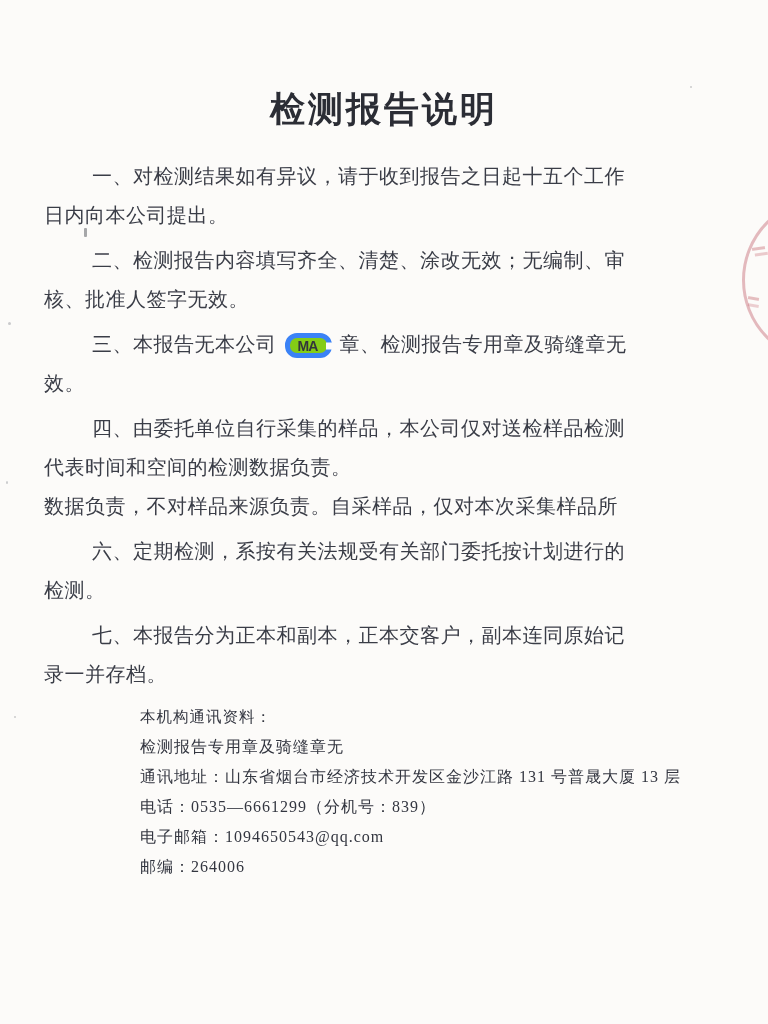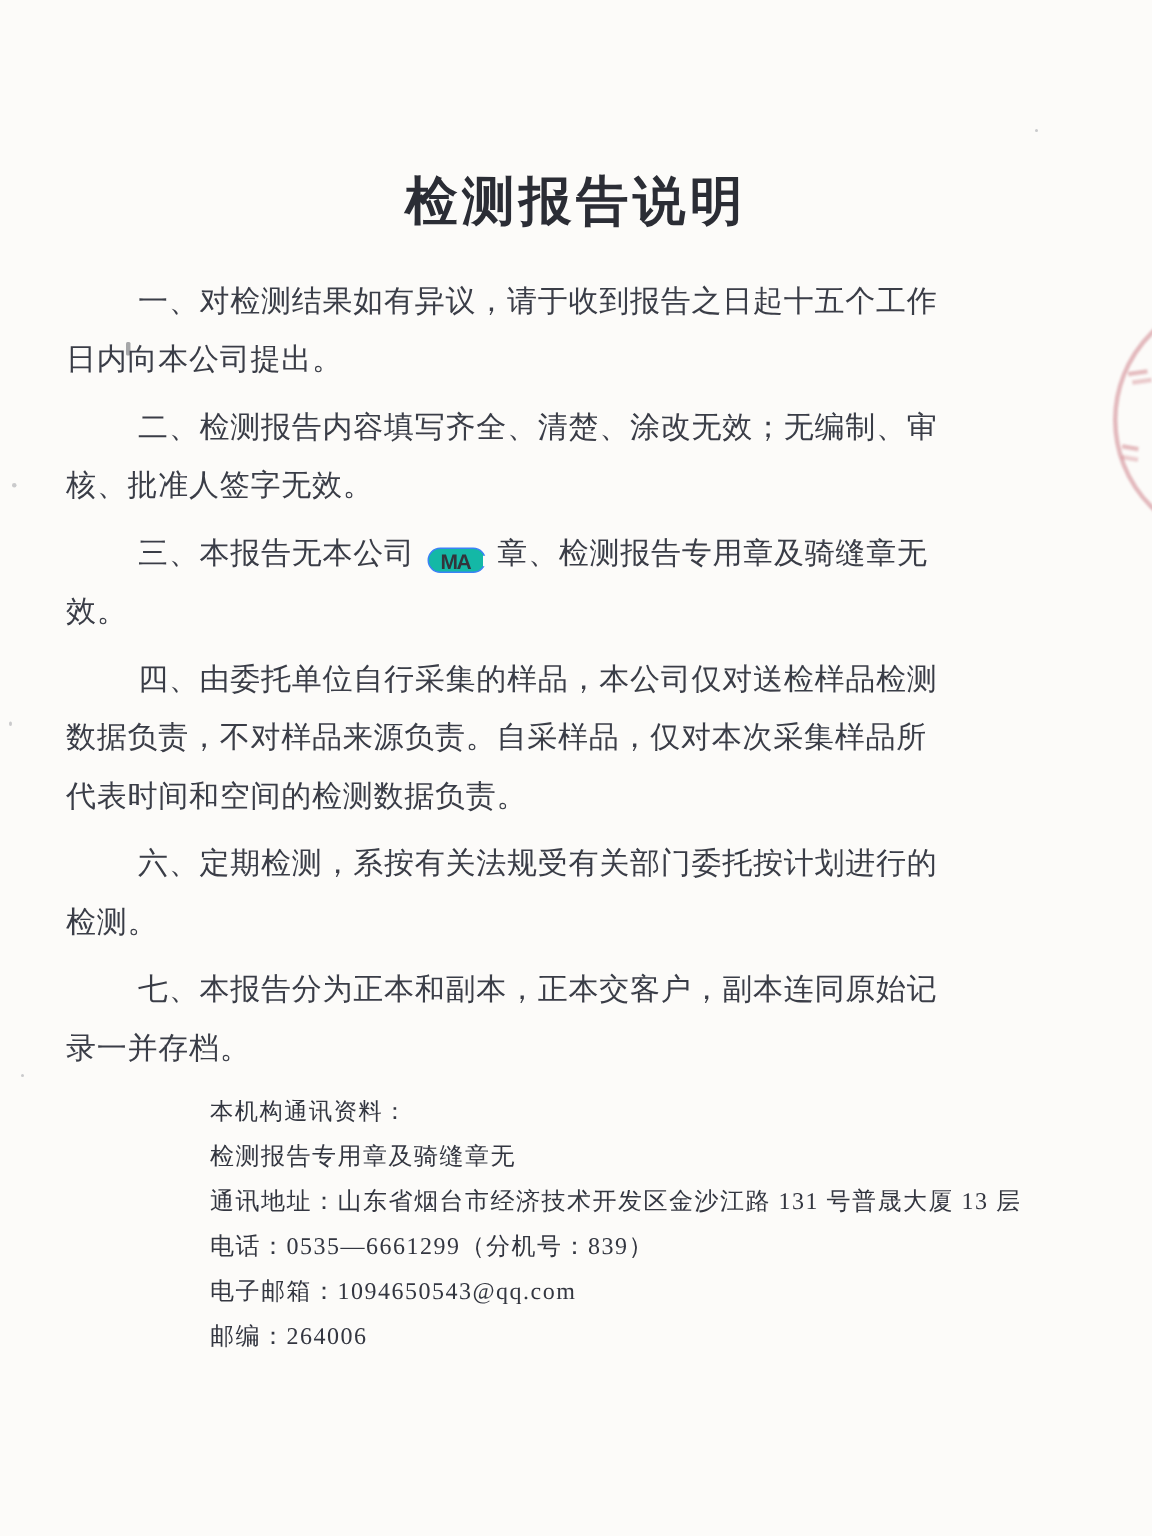--- a/index.html
+++ b/index.html
@@ -11,21 +11,21 @@
     position: relative;
     width: 768px;
     height: 1024px;
     background: #fcfbf9;
     overflow: hidden;
     font-family: "Liberation Serif", "DejaVu Serif", serif;
     color: #3a3d47;
   }
   .doc-title {
     margin: 0;
-    padding-top: 111px;
+    padding-top: 86px;
     text-align: center;
     font-size: 35px;
     font-weight: 700;
     letter-spacing: 3px;
     color: #2b2d35;
   }
   .body-text {
     margin: 24px 70px 0 44px;
     font-size: 20px;
     line-height: 39px;
@@ -34,25 +34,25 @@
   .para { margin: 0 0 6px 0; }
   .line { display: block; white-space: nowrap; }
   .indent { padding-left: 48px; }
 
   
   .cma {
     display: inline-block;
     position: relative;
     width: 37px;
     height: 15px;
-    border: 1px solid #3b82f6;
+    border: 5px solid #3b82f6;
     border-radius: 12px;
     margin: 0 8px;
     vertical-align: -7px;
-    background: #14b8a6;
+    background: #84cc16;
   }
   .cma-gap {
     position: absolute;
     right: -6px;
     top: 50%;
     transform: translateY(-50%);
     width: 7px;
     height: 7px;
     background: #fcfbf9;
   }
@@ -133,22 +133,22 @@
 
     <div class="para">
       <span class="line indent">
         <span>三、本报告无本公司</span><span class="cma"><span class="cma-text">MA</span><span class="cma-gap"></span></span><span>章、检测报告专用章及骑缝章无</span>
       </span>
       <span class="line">效。</span>
     </div>
 
     <div class="para">
       <span class="line indent">四、由委托单位自行采集的样品，本公司仅对送检样品检测</span>
+      <span class="line">代表时间和空间的检测数据负责。</span>
       <span class="line">数据负责，不对样品来源负责。自采样品，仅对本次采集样品所</span>
-      <span class="line">代表时间和空间的检测数据负责。</span>
     </div>
 
 
     <div class="para">
       <span class="line indent">六、定期检测，系按有关法规受有关部门委托按计划进行的</span>
       <span class="line">检测。</span>
     </div>
 
     <div class="para">
       <span class="line indent">七、本报告分为正本和副本，正本交客户，副本连同原始记</span>

